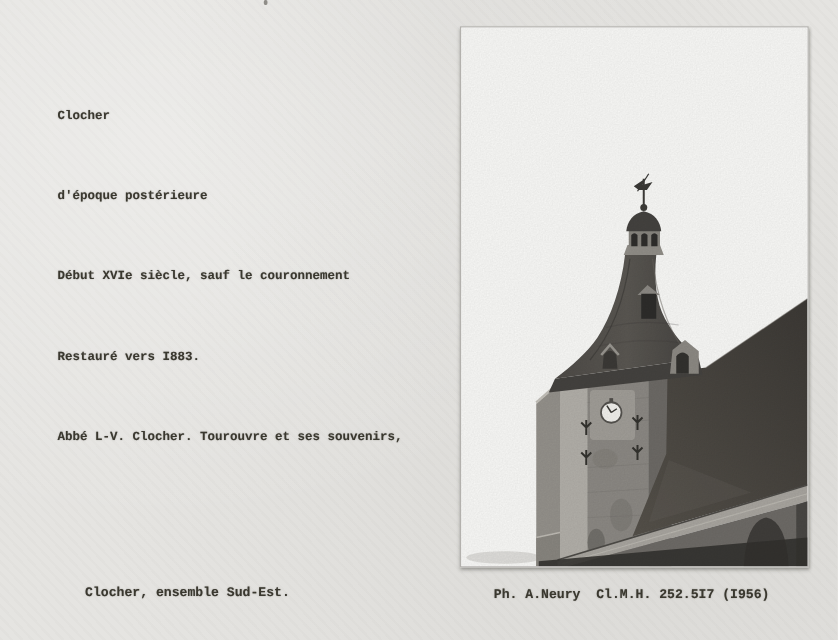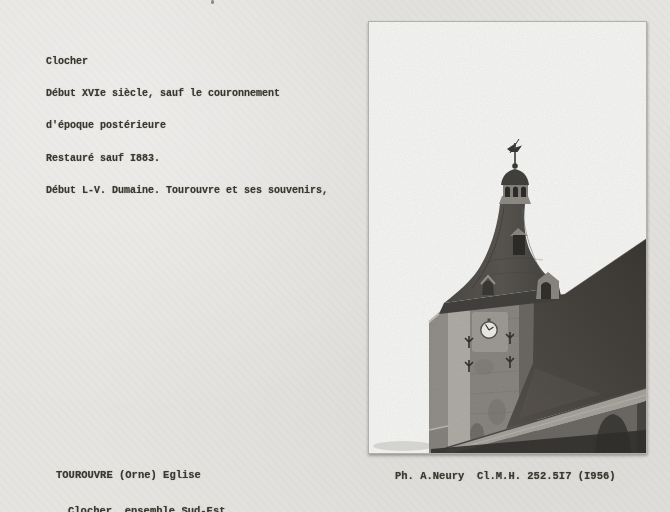--- a/index.html
+++ b/index.html
@@ -13,47 +13,46 @@
       repeating-linear-gradient(47deg, rgba(158,156,150,0.045) 0 2px, rgba(0,0,0,0) 2px 6px);
     font-family:"Liberation Mono","DejaVu Sans Mono",monospace;
   }
   .card{position:absolute;inset:0;}
   .typed{
     font-family:"Liberation Mono","DejaVu Sans Mono",monospace;
     font-weight:bold;color:#3a382f;white-space:pre;
     text-shadow:0 0 1px rgba(58,56,49,0.55);
   }
   .desc{position:absolute;left:46px;top:35px;font-size:10px;line-height:10.8px;}
-  .desc div{height:10.8px;}
+  .desc div{height:10.8px;margin-top:32px;}
   .caption{position:absolute;left:56px;top:445px;font-size:10.5px;line-height:12px;}
   .caption .l2{margin-left:12px;}
   .credit{position:absolute;left:395px;top:470px;font-size:10.5px;}
   .photo-frame{
     position:absolute;left:368px;top:21px;width:277px;height:431px;
     background:#fbfbf9;border:1px solid #b3b1ad;box-sizing:content-box;
     box-shadow:0 2px 3px rgba(60,58,52,0.30), 1px 1px 2px rgba(60,58,52,0.22);
   }
   .photo-frame svg{display:block;}
   .speck{position:absolute;left:211px;top:0px;width:3px;height:4px;background:#8f8d88;border-radius:40%;}
 </style>
 </head>
 <body>
 
 <div class="card">
 
   <div class="typed desc">
     <div>Clocher</div>
+    <div>d'époque postérieure</div>
     <div>Début XVIe siècle, sauf le couronnement</div>
-    <div>d'époque postérieure</div>
-    <div>Restauré sauf I883.</div>
-    <div>Début L-V. Dumaine. Tourouvre et ses souvenirs,</div>
+    <div>Restauré vers I883.</div>
+    <div>Abbé L-V. Clocher. Tourouvre et ses souvenirs,</div>
   </div>
 
   <div class="typed caption">
-    <div class="l1">TOUROUVRE (Orne) Eglise</div>
     <div class="l2">Clocher, ensemble Sud-Est.</div>
   </div>
 
   <div class="typed credit">Ph. A.Neury  Cl.M.H. 252.5I7 (I956)</div>
 
   <span class="speck"></span>
 
   <div class="photo-frame">
     <svg width="277" height="431" viewBox="0 0 277 431" xmlns="http://www.w3.org/2000/svg">
       <defs>

